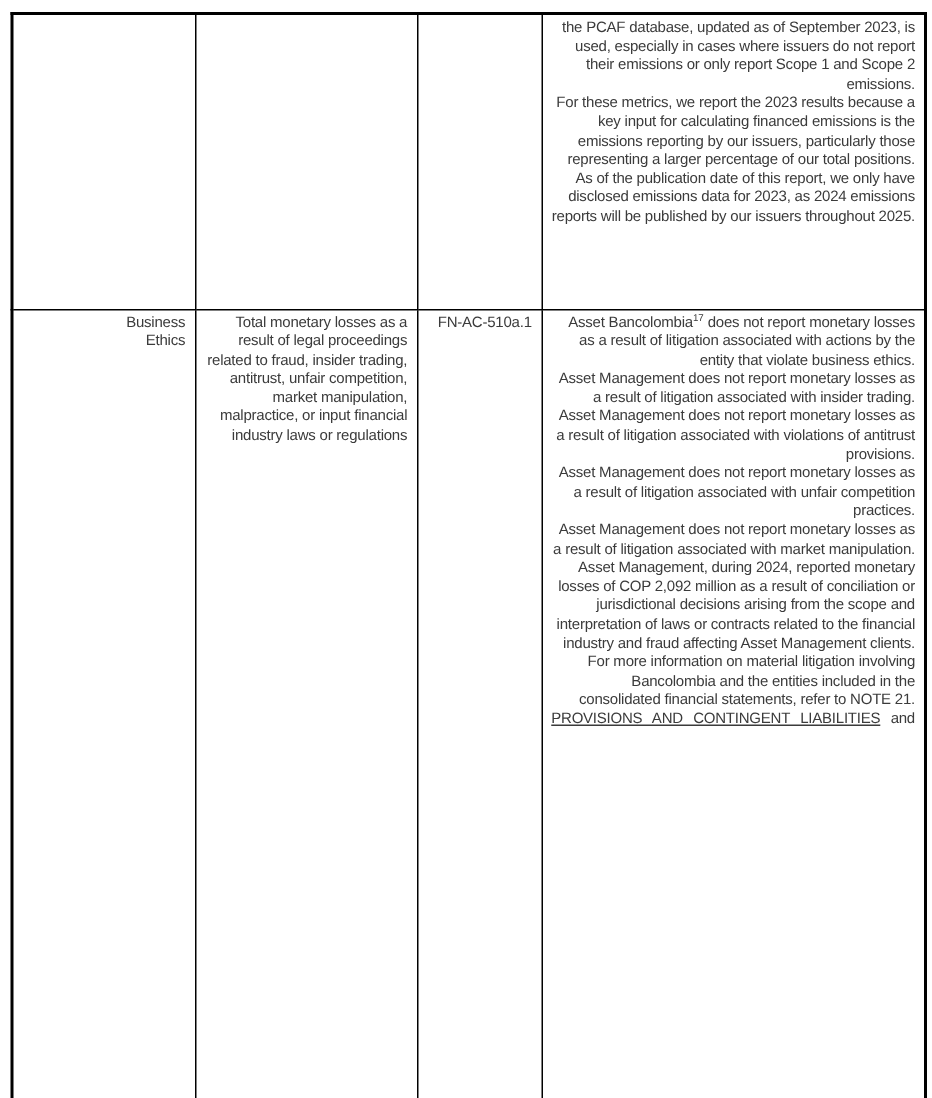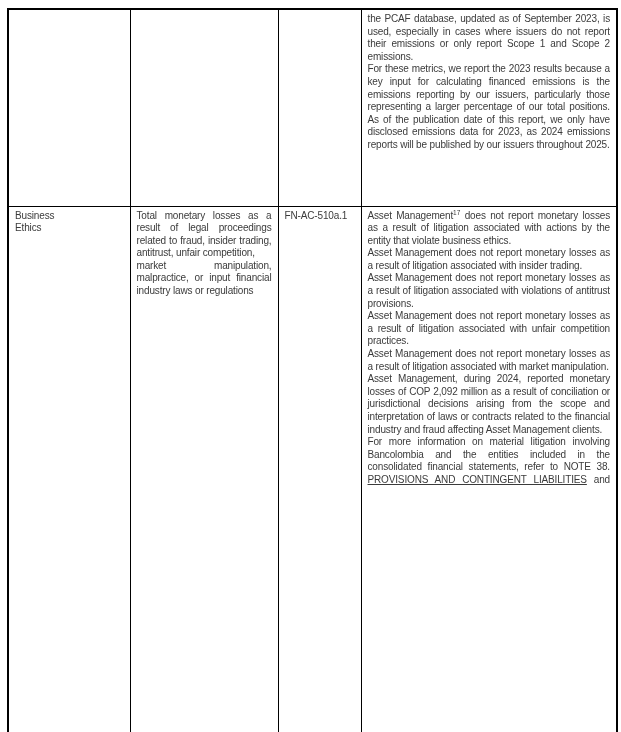--- a/index.html
+++ b/index.html
@@ -36,20 +36,21 @@
     overflow: hidden;
   }
   .h-r1 { height: 195px; }
   .h-r2 { height: 624px; }
   p.txt {
     margin: 0;
     font-size: 10px;
     line-height: 12.6px;
     letter-spacing: -0.15px;
     color: #3b3b3b;
+    text-align: right;
   }
   .jus { text-align: justify; }
   .jus-all { text-align: justify; text-align-last: justify; }
   .mt34 { margin-top: 34px; }
   .mt33 { margin-top: 33px; }
   .mt26 { margin-top: 26px; }
   .mt14 { margin-top: 14px; }
   .mt12 { margin-top: 12px; }
   sup.fnote {
     font-size: 6.5px;
@@ -108,25 +109,25 @@
           <p class="txt jus mt12">market manipulation, malpractice, or input financial industry laws or regulations</p>
         </div>
       </td>
       <td>
         <div class="cc h-r2">
           <p class="txt">FN-AC-510a.1</p>
         </div>
       </td>
       <td>
         <div class="cc h-r2">
-          <p class="txt jus"><span>Asset Management</span><sup class="fnote">17</sup><span> does not report monetary losses as a result of litigation associated with actions by the entity that violate business ethics.</span></p>
+          <p class="txt jus"><span>Asset Bancolombia</span><sup class="fnote">17</sup><span> does not report monetary losses as a result of litigation associated with actions by the entity that violate business ethics.</span></p>
           <p class="txt jus mt33">Asset Management does not report monetary losses as a result of litigation associated with insider trading.</p>
           <p class="txt jus mt33">Asset Management does not report monetary losses as a result of litigation associated with violations of antitrust provisions.</p>
           <p class="txt jus mt33">Asset Management does not report monetary losses as a result of litigation associated with unfair competition practices.</p>
           <p class="txt jus mt33">Asset Management does not report monetary losses as a result of litigation associated with market manipulation.</p>
           <p class="txt jus mt33">Asset Management, during 2024, reported monetary losses of COP 2,092 million as a result of conciliation or jurisdictional decisions arising from the scope and interpretation of laws or contracts related to the financial industry and fraud affecting Asset Management clients.</p>
-          <p class="txt jus-all mt26"><span>For more information on material litigation involving Bancolombia and the entities included in the consolidated financial statements, refer to NOTE 38. </span><span class="note-link">PROVISIONS AND CONTINGENT LIABILITIES</span><span> and</span></p>
+          <p class="txt jus-all mt26"><span>For more information on material litigation involving Bancolombia and the entities included in the consolidated financial statements, refer to NOTE 21. </span><span class="note-link">PROVISIONS AND CONTINGENT LIABILITIES</span><span> and</span></p>
         </div>
       </td>
     </tr>
   </tbody>
     </table>
 </div>
 
 </body></html>

